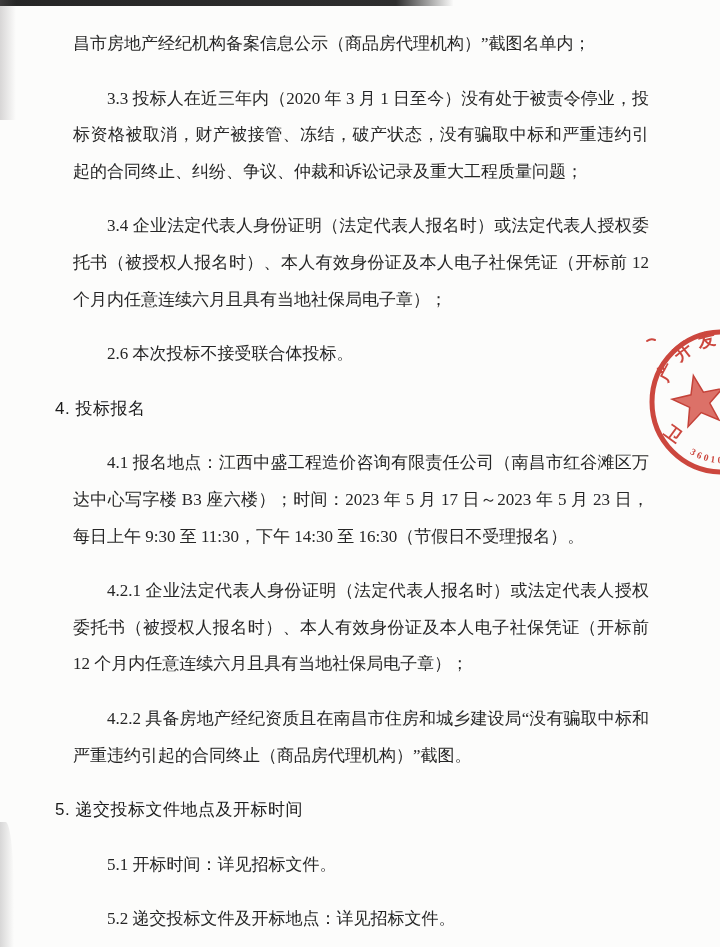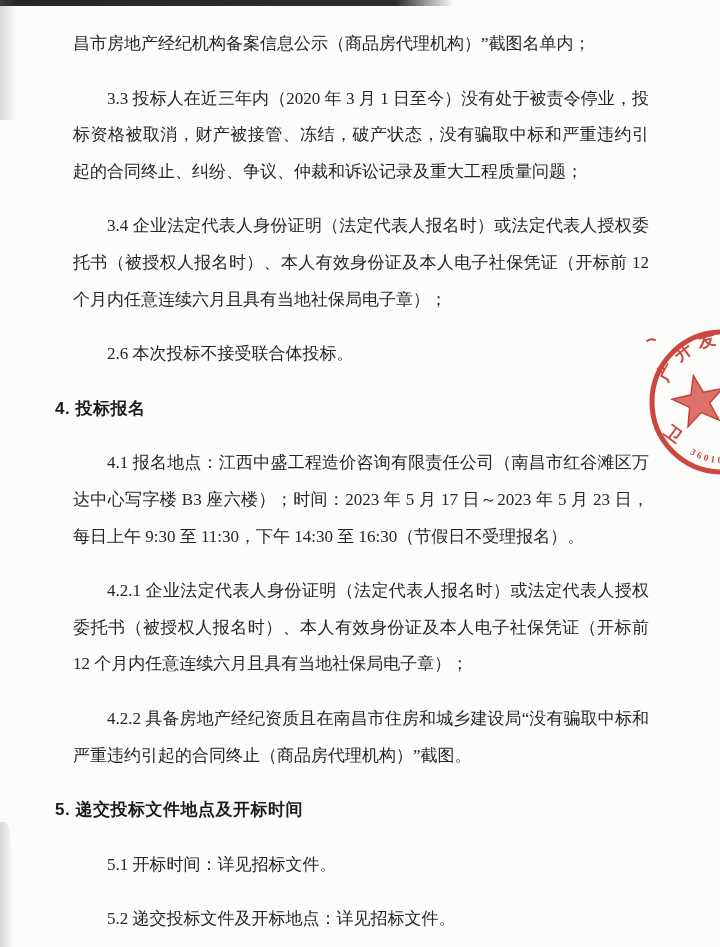--- a/index.html
+++ b/index.html
@@ -27,21 +27,21 @@
   }
   .doc-content{
     position:absolute;left:55px;top:8px;width:612px;
     font-size:17px;line-height:36.6px;color:#262626;
     text-align:justify;
   }
   .para{margin:18px;text-indent:2em;}
   .para.continuation{text-indent:0;}
   .heading{
     margin:3px 0 3px 0;text-indent:0;
-    font-weight:700;color:#1c1c1c;
+    font-weight:400;color:#1c1c1c;
     font-family:"Liberation Sans","DejaVu Sans",sans-serif;
     font-size:17px;letter-spacing:.5px;
   }
   
   .stamp{
     position:absolute;top:322px;right:0;width:78px;height:162px;
     overflow:hidden;pointer-events:none;opacity:.92;
   }
   .stamp svg{display:block;}
   .stamp text{

